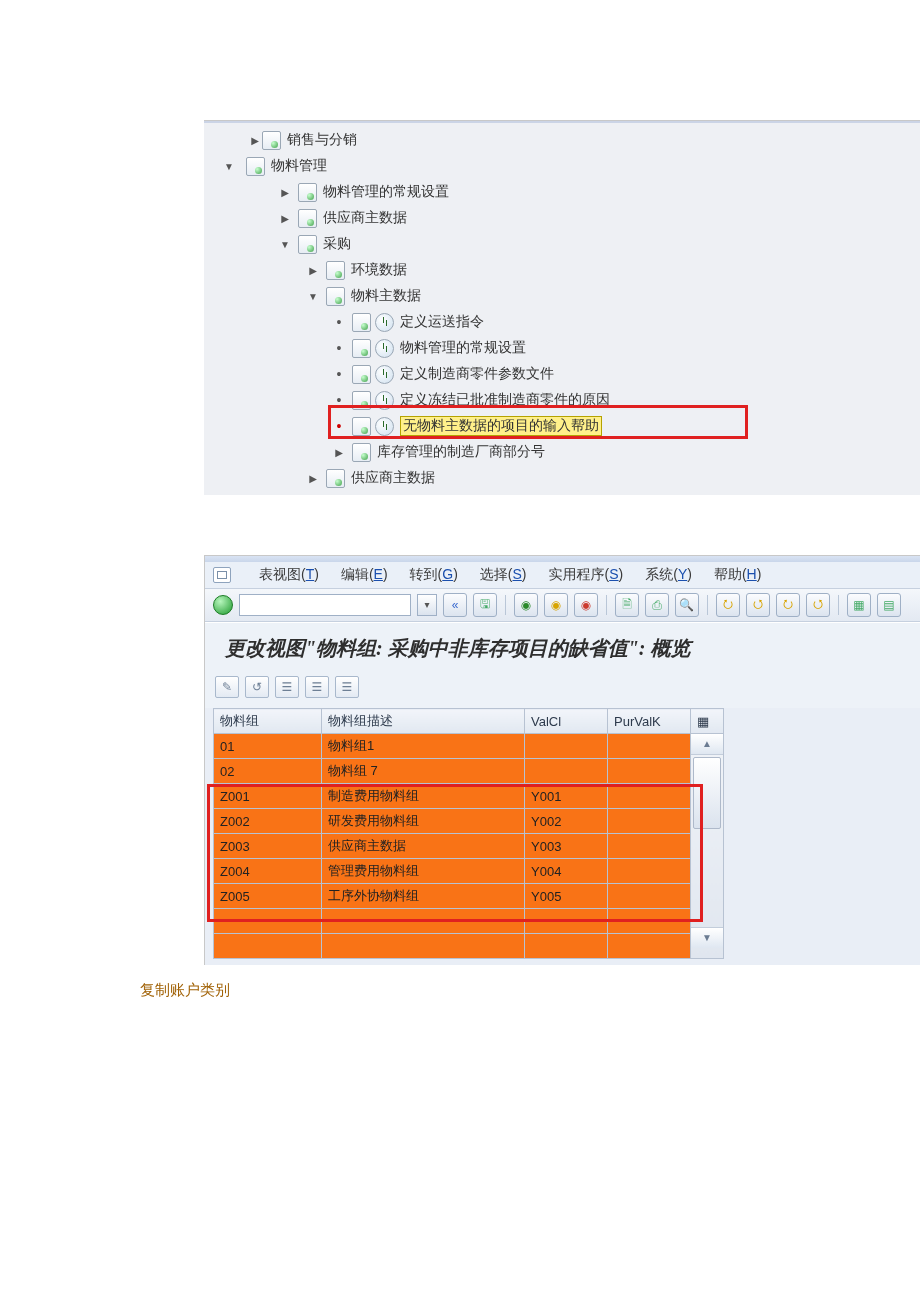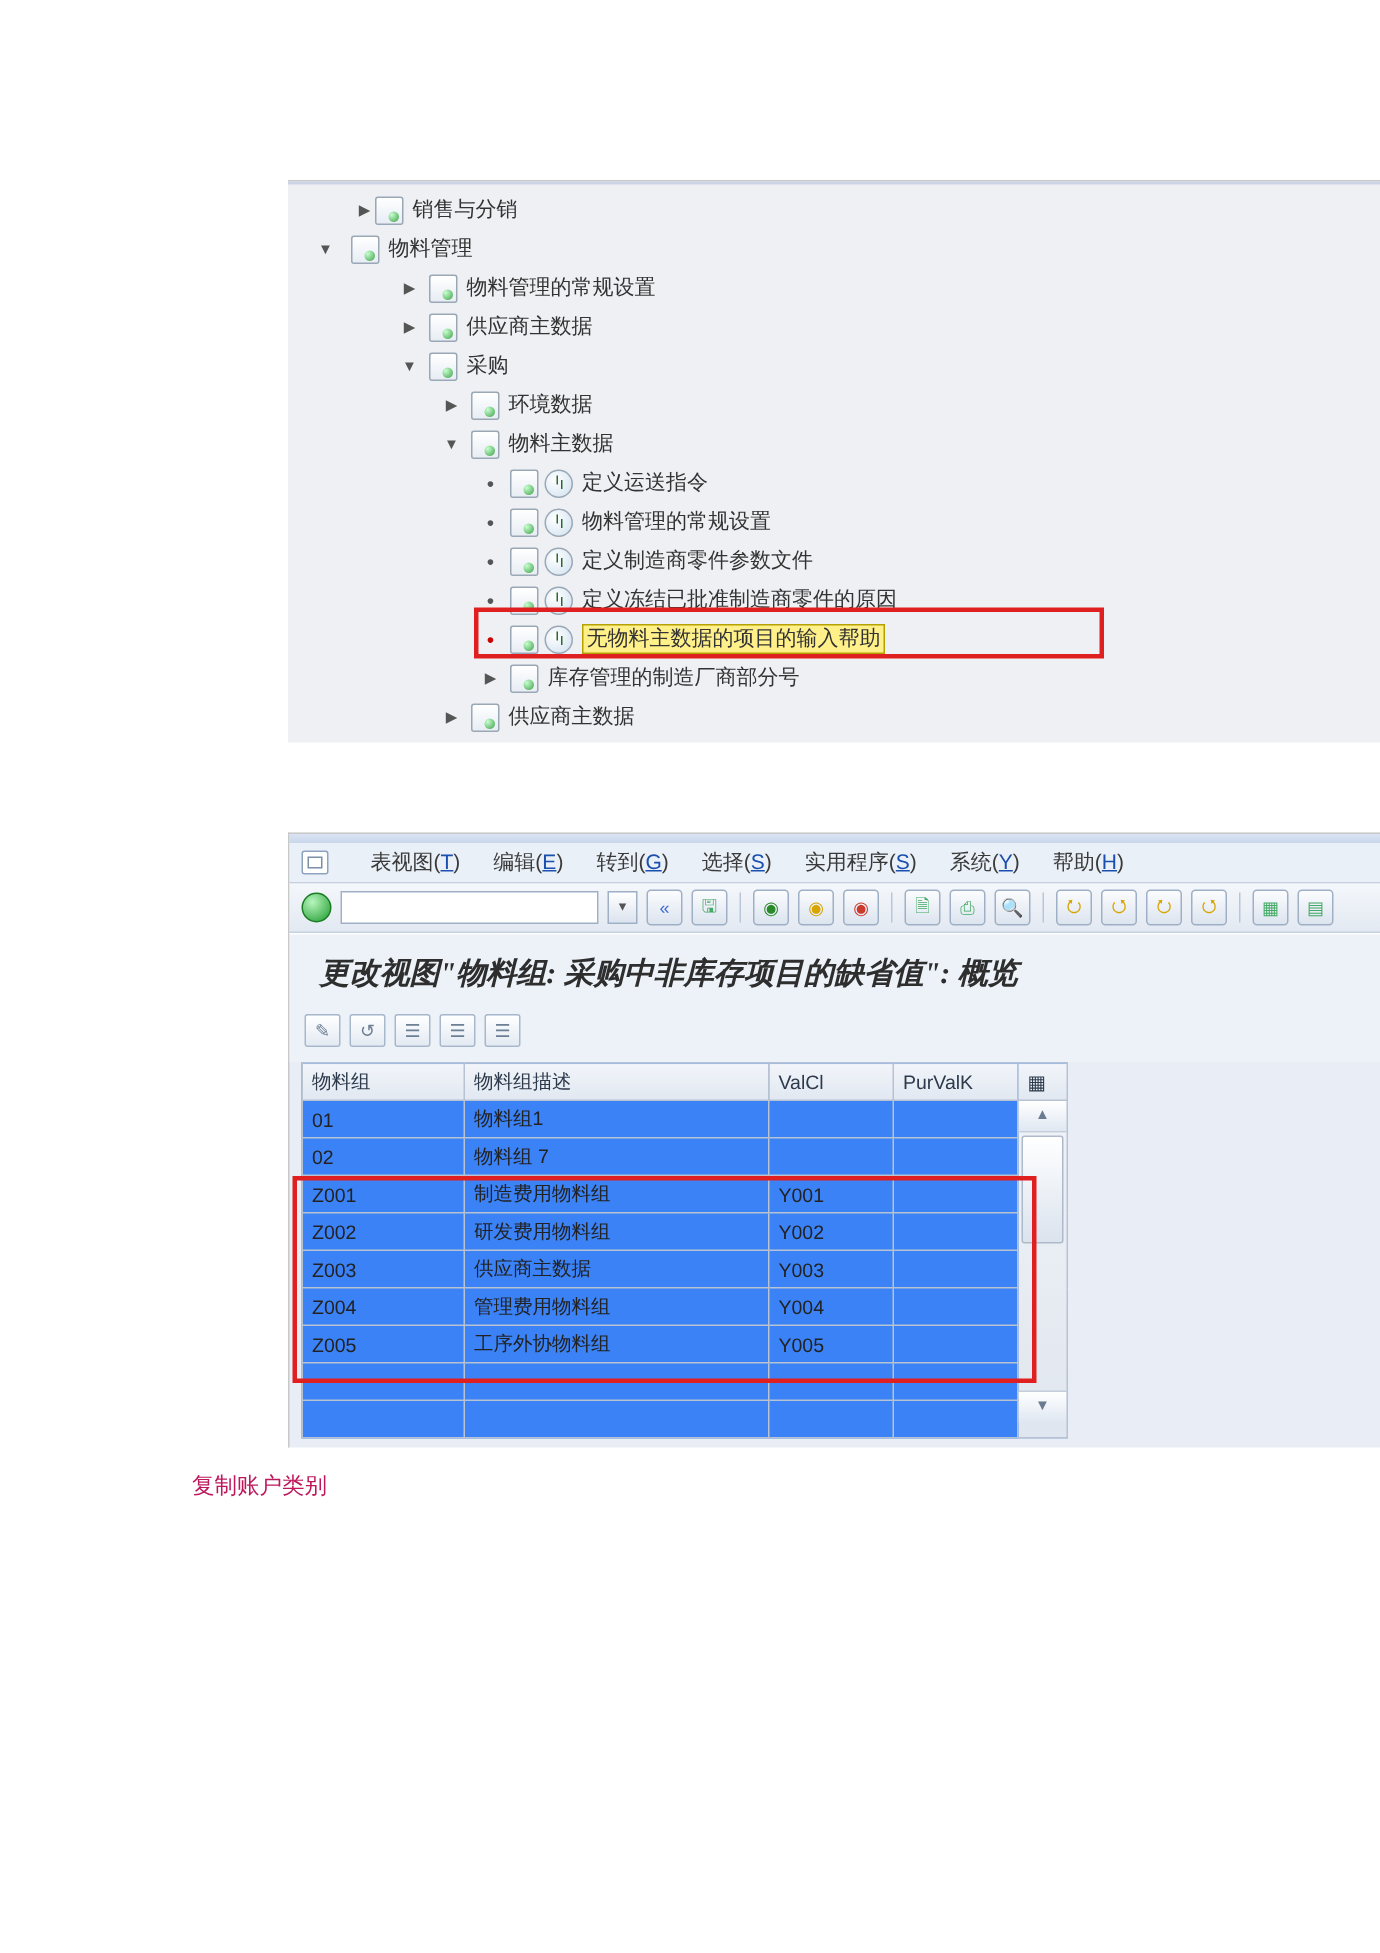--- a/index.html
+++ b/index.html
@@ -1,16 +1,16 @@
 <!DOCTYPE html>
 <html><head>
 <meta charset="utf-8">
 <style>
   body{margin:0;background:#fff;font-family:"Microsoft YaHei",Arial,sans-serif;font-size:14px;color:#333;width:920px}
-  .page{padding:120px 0 40px 0}
+  .page{padding:120px 0 40px 12px}
   
   .shot1{margin:0 0 60px 192px;width:730px;border:1px solid #c8c8c8;border-left:none;border-bottom:none;background:#eef0f4;overflow:hidden}
   .shot1 .hdr{height:2px;background:#cbd4e6}
   .tree-row{display:flex;align-items:center;height:26px;white-space:nowrap}
   .tree-row>span.lbl{margin-left:6px}
   .tog{width:14px;position:relative;color:#555;font-size:10px;text-align:center}
   .tog::before{content:"▶";display:block}
   .tog.open::before{content:"▼"}
   .tog.dot::before{content:"•";font-size:14px;line-height:10px}
   .ficon{width:17px;height:17px;border:1px solid #9aa7b5;background:linear-gradient(#fff,#e7edf4);border-radius:2px;position:relative}
@@ -34,31 +34,31 @@
   .okball{width:18px;height:18px;border-radius:50%;background:radial-gradient(circle at 35% 30%,#b7f6bd,#1e9a2e);border:1px solid #1b7c25}
   .tfield{flex:0 0 170px;height:20px;border:1px solid #9fb0c6;background:#fff}
   .tdrop{width:18px;height:20px;border:1px solid #9fb0c6;background:linear-gradient(#fff,#dbe3ee);text-align:center;font-size:10px;line-height:20px;color:#555}
   .tbbtn{width:22px;height:22px;border:1px solid #9fb0c6;border-radius:3px;background:linear-gradient(#fbfcfe,#dce4ef);display:flex;align-items:center;justify-content:center;font-size:12px;color:#4a6}
   .tbbtn.g{color:#2a8a2a}.tbbtn.y{color:#d8a400}.tbbtn.r{color:#cc3a2e}.tbbtn.b{color:#3a6ad0}
   .tbsep{width:1px;height:20px;background:#b9c6d7;margin:0 2px}
   .title2{font-family:"SimSun","STSong",serif;font-style:italic;font-weight:bold;font-size:20px;color:#2e2e2e;padding:12px 0 10px 20px;background:#edf2f8;border-top:1px solid #fff}
   .appbar{display:flex;align-items:center;gap:6px;padding:4px 10px 10px 10px;background:#edf2f8}
   .appbar .ab{width:22px;height:20px;border:1px solid #a8b8cc;border-radius:2px;background:linear-gradient(#fff,#e3eaf3);display:flex;align-items:center;justify-content:center;font-size:12px;color:#6d7f95}
   .gridwrap{position:relative;margin:0 0 0 8px;padding-bottom:6px}
-  table.grid{border-collapse:collapse;background:#3b82f6}
+  table.grid{border-collapse:collapse;background:#f97316}
   table.grid th,table.grid td{border:1px solid #b7c2d2;height:24px;font-size:13px;padding:0 6px;text-align:left;font-weight:normal}
   table.grid th{background:linear-gradient(#f2f5fa,#e1e8f1);color:#2d3a4c}
   table.grid td{color:#222}
   .colA{width:95px}.colB{width:190px}.colC{width:70px}.colD{width:70px}
   .vscroll{width:20px;background:linear-gradient(#f0f3f8,#e0e6ef);border:1px solid #b7c2d2;border-left:none}
   .vscroll .arr{height:20px;text-align:center;font-size:10px;line-height:20px;color:#6b7c92;background:linear-gradient(#fff,#dfe7f1);border-bottom:1px solid #c3cddb}
   .vscroll .arr.dn{border-top:1px solid #c3cddb;border-bottom:none}
   .vscroll .thumb{height:70px;margin:2px;border:1px solid #aeb9ca;background:linear-gradient(#fff,#dbe3ee);border-radius:2px}
   .cfgcell{width:20px;background:linear-gradient(#f2f5fa,#e1e8f1);border:1px solid #b7c2d2;text-align:center;color:#2a5aa8;font-size:12px}
-  .caption{margin:12px 0 0 128px;font-size:15px;color:#be185d}
+  .caption{margin:12px 0 0 128px;font-size:15px;color:#a16207}
 </style>
 </head>
 <body>
 
 <div class="page">
 
 <div class="shot1">
   <div class="hdr"></div>
   <div class="treewrap">
 

